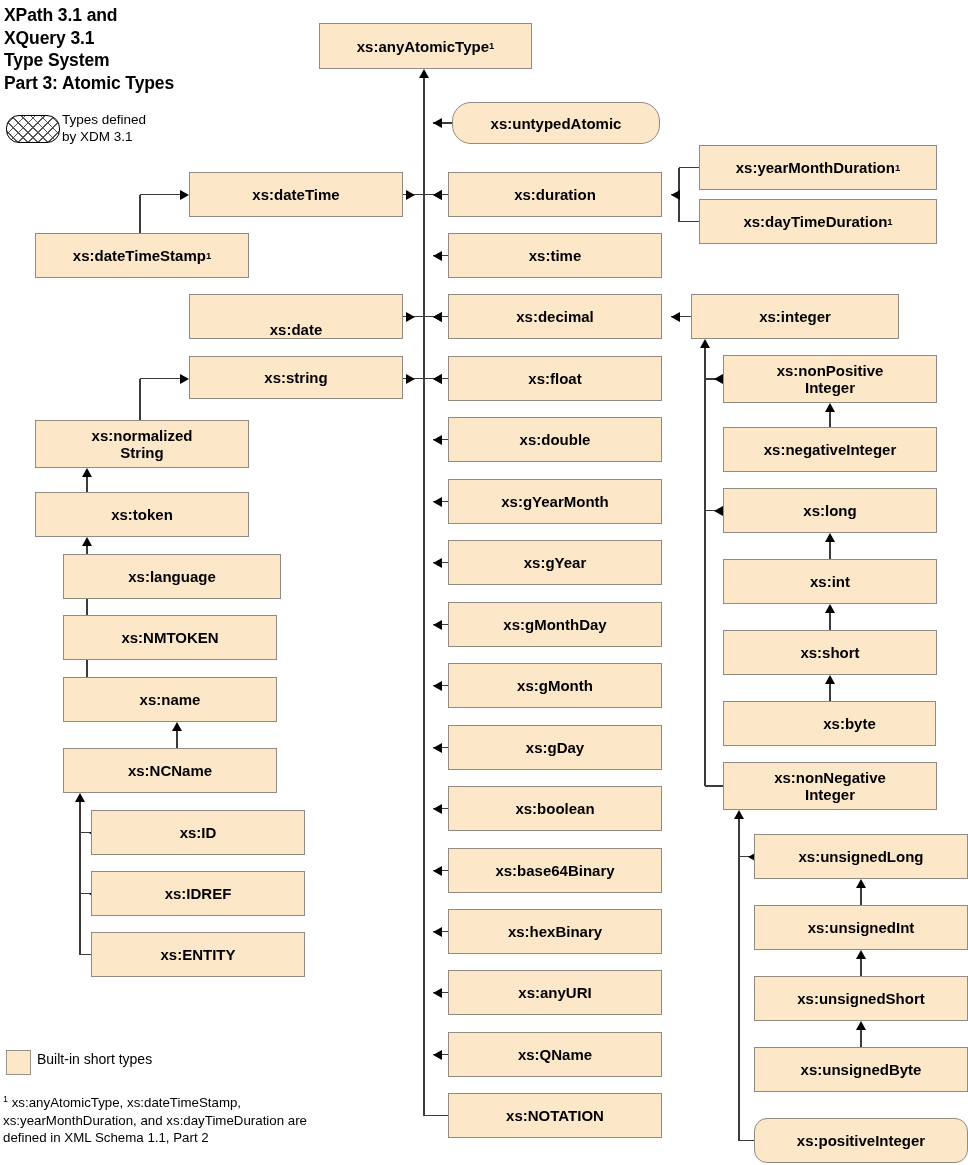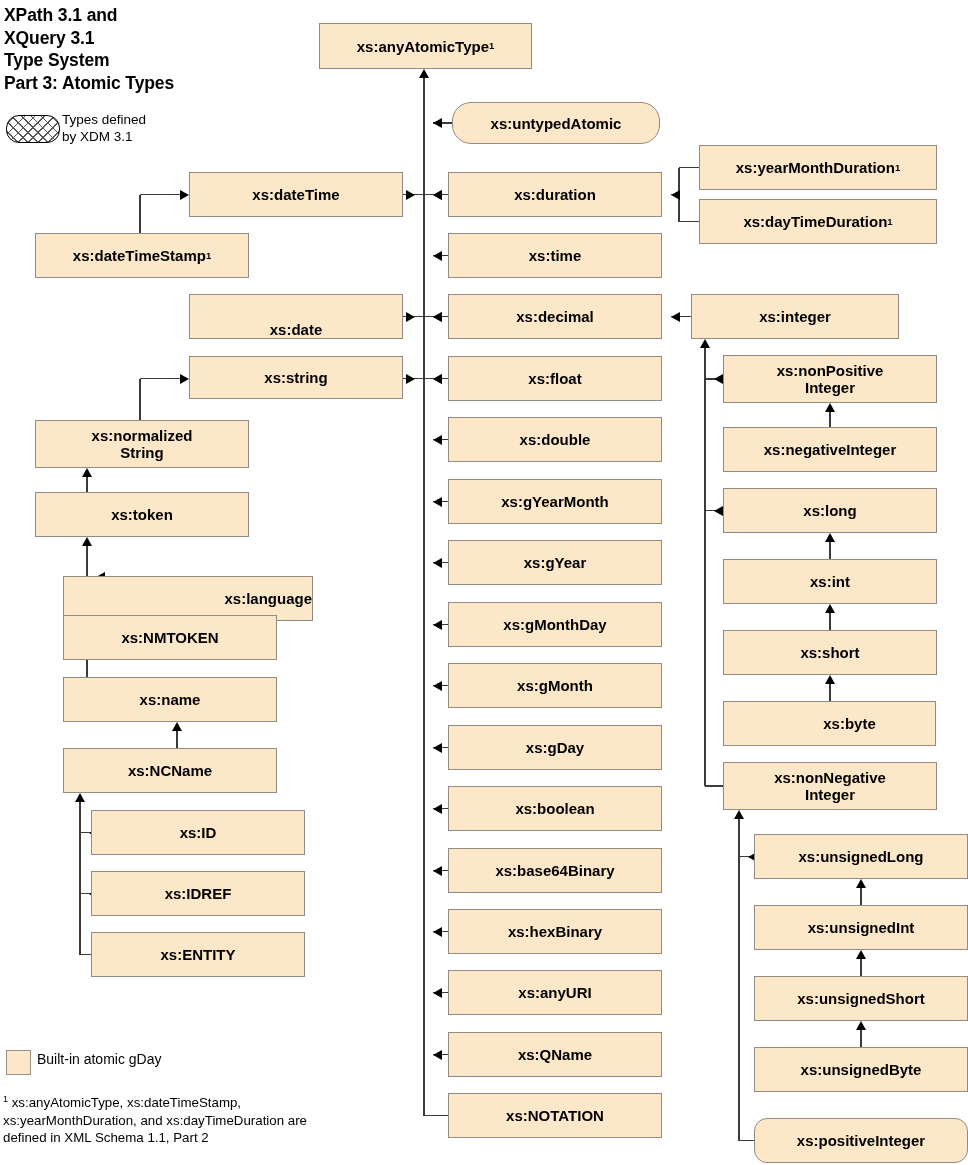--- a/index.html
+++ b/index.html
@@ -81,21 +81,21 @@
 Part 3: Atomic Types</div>
 
   <div id="legend-xdm">
     <div class="swatch"></div>
     <div class="ltext">Types defined
 by XDM 3.1</div>
   </div>
 
   <div id="legend-builtin">
     <div class="swatch"></div>
-    <div class="ltext">Built-in atomic gDay</div>
+    <div class="ltext">Built-in short types</div>
   </div>
 
   <div id="footnote"><span class="sup">1</span> <span>xs:anyAtomicType, xs:dateTimeStamp,
 xs:yearMonthDuration, and xs:dayTimeDuration are
 defined in XML Schema 1.1, Part 2</span></div>
 
   <div id="edges">
       <div class="edge" style="left: 423.2px; top: 78px; width: 1.6px; height: 1037.5px;"></div>
       <div class="arrow up" style="left: 419px; top: 69px;"></div>
       <div class="edge" style="left: 433px; top: 193.7px; width: 15px; height: 1.6px;"></div>
@@ -202,21 +202,21 @@
   <div id="nodes">
       <div class="node" style="left: 319px; top: 23px; width: 213px; height: 46px;"><span>xs:anyAtomicType</span><span class="sup">1</span></div>
       <div class="node rounded" style="left: 452px; top: 102px; width: 208px; height: 42px;"><span>xs:untypedAtomic</span></div>
       <div class="node" style="left: 189px; top: 172px; width: 214px; height: 45px;"><span>xs:dateTime</span></div>
       <div class="node" style="left: 35px; top: 233px; width: 214px; height: 45px;"><span>xs:dateTimeStamp</span><span class="sup">1</span></div>
       <div class="node" style="left: 189px; top: 294px; width: 214px; height: 45px; align-items: flex-end;"><span>xs:date</span></div>
       <div class="node" style="left: 189px; top: 356px; width: 214px; height: 43px;"><span>xs:string</span></div>
       <div class="node" style="left: 35px; top: 420px; width: 214px; height: 48px;"><span>xs:normalized
 String</span></div>
       <div class="node" style="left: 35px; top: 492px; width: 214px; height: 45px;"><span>xs:token</span></div>
-      <div class="node" style="left: 63px; top: 576px; width: 250px; height: 45px; justify-content: flex-end;"><span>xs:language</span></div>
+      <div class="node" style="left: 63px; top: 554px; width: 218px; height: 45px;"><span>xs:language</span></div>
       <div class="node" style="left: 63px; top: 615px; width: 214px; height: 45px;"><span>xs:NMTOKEN</span></div>
       <div class="node" style="left: 63px; top: 677px; width: 214px; height: 45px;"><span>xs:name</span></div>
       <div class="node" style="left: 63px; top: 748px; width: 214px; height: 45px;"><span>xs:NCName</span></div>
       <div class="node" style="left: 91px; top: 810px; width: 214px; height: 45px;"><span>xs:ID</span></div>
       <div class="node" style="left: 91px; top: 871px; width: 214px; height: 45px;"><span>xs:IDREF</span></div>
       <div class="node" style="left: 91px; top: 932px; width: 214px; height: 45px;"><span>xs:ENTITY</span></div>
       <div class="node" style="left: 448px; top: 172px; width: 214px; height: 45px;"><span>xs:duration</span></div>
       <div class="node" style="left: 448px; top: 233px; width: 214px; height: 45px;"><span>xs:time</span></div>
       <div class="node" style="left: 448px; top: 294px; width: 214px; height: 45px;"><span>xs:decimal</span></div>
       <div class="node" style="left: 448px; top: 356px; width: 214px; height: 45px;"><span>xs:float</span></div>

